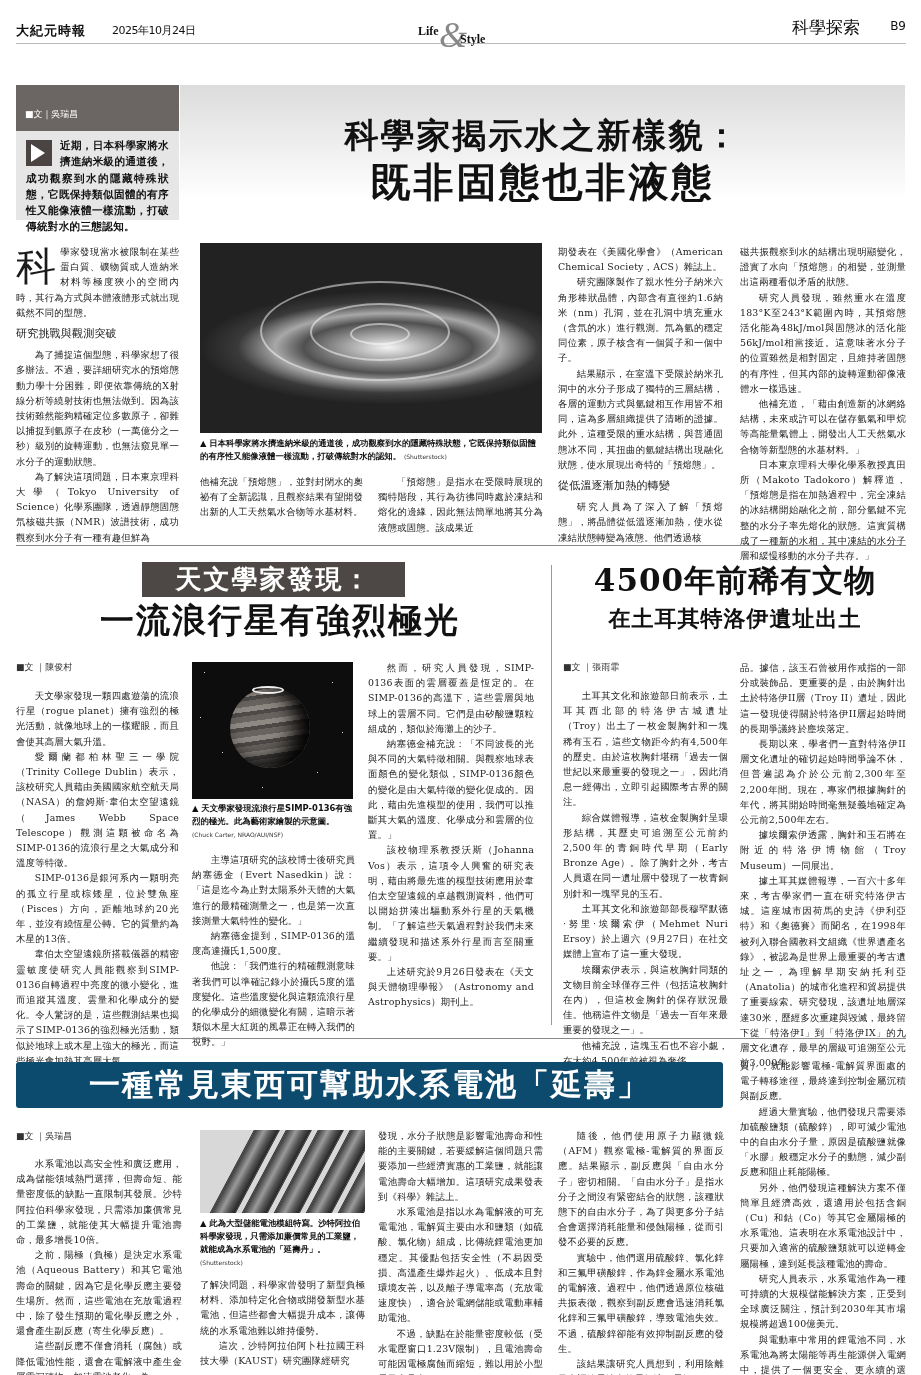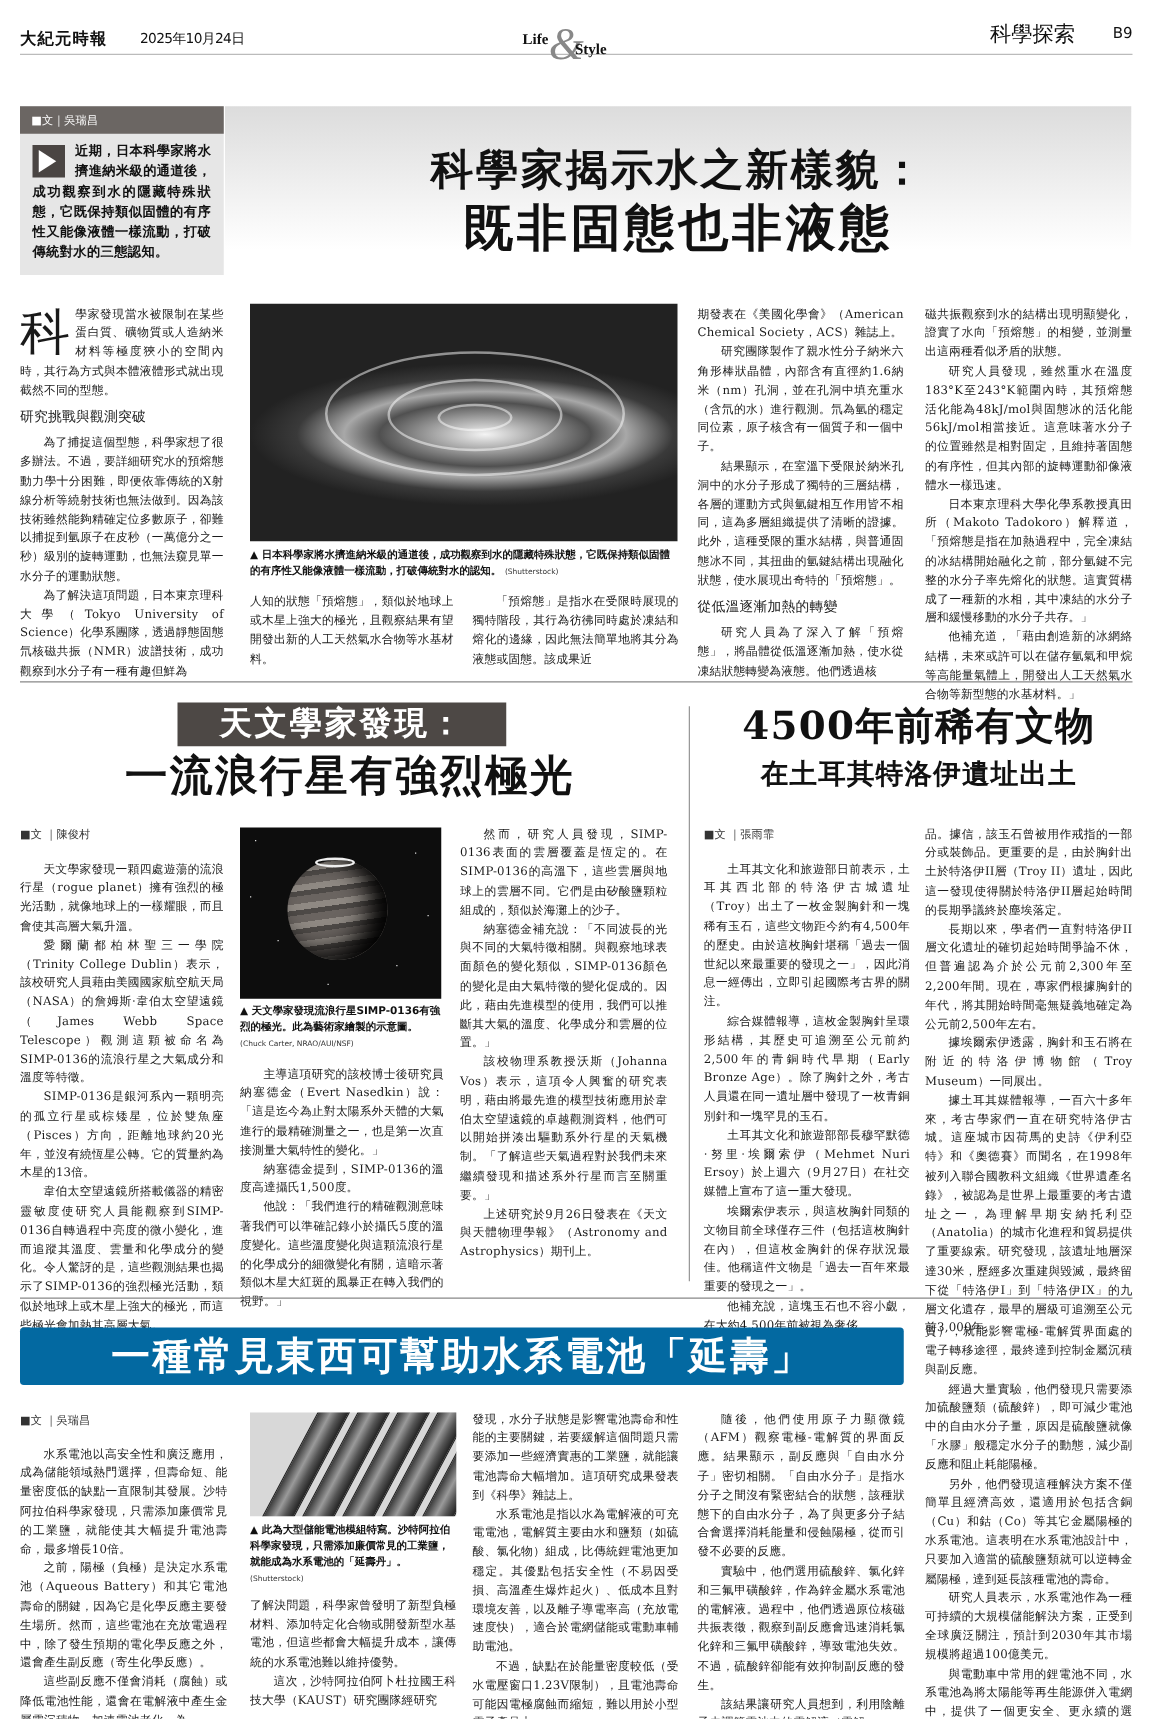--- a/index.html
+++ b/index.html
@@ -18,21 +18,21 @@
 .logo{left:0;top:8px;font-family:"DejaVu Serif",serif;font-weight:bold;font-size:13px;letter-spacing:1px}
 .date{left:96px;top:9px;font-family:"DejaVu Sans",sans-serif;font-size:11px;letter-spacing:-0.5px}
 .ls{left:402px;top:6px;width:80px;height:40px}
 .ls .life{position:absolute;left:0;top:4px;font-weight:bold;font-size:12px;font-family:"Liberation Serif",serif}
 .ls .amp{position:absolute;left:21px;top:-6px;font-size:36px;color:#888;font-family:"Liberation Serif",serif;font-style:italic}
 .ls .style{position:absolute;left:42px;top:12px;font-weight:bold;font-size:12px;font-family:"Liberation Serif",serif}
 .sect{right:46px;top:2px;font-family:"DejaVu Sans",sans-serif;font-size:17px}
 .pg{right:0;top:5px;font-family:"DejaVu Sans",sans-serif;font-size:12px}
 
 .lead{left:16px;top:85px;width:163px;height:135px;background:#e6e6e6}
-.lead-by{height:22px;background:#6b6663;color:#fff;font-family:"DejaVu Sans",sans-serif;font-size:9px;padding:5px 9px}
+.lead-by{height:22px;background:#6b6663;color:#fff;font-family:"DejaVu Sans",sans-serif;font-size:9px;padding:23px 9px}
 .lead-txt{padding:6px 10px 0 10px;font-weight:bold;font-size:10.6px;line-height:16.3px;text-align:justify;letter-spacing:0.3px}
 .chev{float:left;width:26px;height:26px;background:#4a4543;margin:3px 8px 2px 0;position:relative}
 .chev:after{content:"";position:absolute;left:5px;top:4px;border-left:14px solid #fff;border-top:9px solid transparent;border-bottom:9px solid transparent}
 .banner1{left:180px;top:85px;width:725px;height:135px;background:linear-gradient(#dcdcdc,#fff 85%)}
 .h1a{position:absolute;left:0;width:100%;top:28px;text-align:center;font-family:"DejaVu Sans",sans-serif;font-weight:bold;font-size:34px;letter-spacing:2px}
 .h1b{position:absolute;left:0;width:100%;top:70px;text-align:center;font-family:"DejaVu Serif",serif;font-weight:bold;font-size:40px;letter-spacing:3px}
 .photo1{left:200px;top:243px;width:342px;height:190px;background:radial-gradient(ellipse 55% 30% at 55% 55%,#f4f4f4 0%,#9a9a9a 25%,#505050 45%,#a8a8a8 60%,#3a3a3a 80%,#222 100%)}
 .rip{position:absolute;border:2px solid rgba(255,255,255,.5);border-radius:50%}
 .divider{left:16px;width:890px;height:1px;background:#888}
 .vline{width:1px;background:#999}
@@ -40,21 +40,21 @@
 .ban2a{left:142px;top:562px;width:263px;height:35px;background:#4d4845;color:#fff;text-align:center;font-family:"DejaVu Sans",sans-serif;font-weight:bold;font-size:26px;line-height:35px;letter-spacing:2px}
 .ban2b{left:100px;top:598px;width:360px;text-align:center;font-family:"DejaVu Serif",serif;font-weight:bold;font-size:34px;letter-spacing:2px}
 .planet{left:192px;top:662px;width:161px;height:137px;background:#0d0d0d;overflow:hidden}
 .planet .orb{position:absolute;left:38px;top:26px;width:80px;height:80px;border-radius:50%;background:repeating-linear-gradient(172deg,#6a6460 0 6px,#8f8983 6px 11px,#4e4a47 11px 15px);box-shadow:inset -14px -6px 20px #000}
 .planet .aur{position:absolute;left:60px;top:24px;width:32px;height:8px;border:2px solid #eee;border-radius:50%}
 .star{position:absolute;width:1px;height:1px;background:#ddd}
 
 .h3a{left:560px;top:560px;width:350px;text-align:center;font-family:"DejaVu Serif",serif;font-weight:bold;font-size:31px;letter-spacing:1px}
 .h3b{left:560px;top:604px;width:350px;text-align:center;font-family:"DejaVu Serif",serif;font-weight:bold;font-size:22px;letter-spacing:1px}
 
-.ban4{left:16px;top:1062px;width:707px;height:46px;background:#0369a1;border-radius:3px;color:#fff;text-align:center;font-family:Liberation Sans, sans-serif;font-weight:bold;font-size:31px;line-height:46px;letter-spacing:2px}
+.ban4{left:16px;top:1062px;width:707px;height:46px;background:#0c4a6e;border-radius:3px;color:#fff;text-align:center;font-family:Liberation Sans, sans-serif;font-weight:bold;font-size:31px;line-height:46px;letter-spacing:2px}
 .bat{left:200px;top:1130px;width:165px;height:83px;background:#d8d8d8;overflow:hidden}
 .cell{position:absolute;top:-10px;width:26px;height:110px;background:linear-gradient(90deg,#3a3a3a,#9a9a9a 40%,#555 70%,#222);transform:skewX(-28deg);border:1px solid #222}
 </style>
 </head>
 <body>
 
 <div class="abs hdr">
   <div class="abs logo">大紀元時報</div>
   <div class="abs date">2025年10月24日</div>
   <div class="abs ls">
@@ -84,38 +84,38 @@
 </div>
 
 <div class="abs photo1">
   <div class="rip" style="left:150px;top:80px;width:60px;height:22px"></div>
   <div class="rip" style="left:110px;top:60px;width:140px;height:58px"></div>
   <div class="rip" style="left:60px;top:38px;width:240px;height:100px"></div>
 </div>
 <div class="abs cap" style="left:200px;top:437px;width:342px"><span>▲ 日本科學家將水擠進納米級的通道後，成功觀察到水的隱藏特殊狀態，它既保持類似固體的有序性又能像液體一樣流動，打破傳統對水的認知。</span> <small>(Shutterstock)</small></div>
 
 <div class="abs p" style="left:200px;top:474px;width:163px">
-    <span class="noind">人知的狀態「預熔態」，類似於地球上或木星上強大的極光，且觀察結果有望開發出新的人工天然氣水合物等水基材料。</span>
+    <span class="noind">他補充說「預熔態」，並對封閉水的奧祕有了全新認識，且觀察結果有望開發出新的人工天然氣水合物等水基材料。</span>
   </div>
 <div class="abs p" style="left:378px;top:474px;width:165px">
     <span class="ind">「預熔態」是指水在受限時展現的獨特階段，其行為彷彿同時處於凍結和熔化的邊緣，因此無法簡單地將其分為液態或固態。該成果近</span>
   </div>
 
 <div class="abs p" style="left:558px;top:244px;width:165px">
   <span class="noind">期發表在《美國化學會》（American Chemical Society，ACS）雜誌上。</span>
   <span class="ind">研究團隊製作了親水性分子納米六角形棒狀晶體，內部含有直徑約1.6納米（nm）孔洞，並在孔洞中填充重水（含氘的水）進行觀測。氘為氫的穩定同位素，原子核含有一個質子和一個中子。</span>
   <span class="ind">結果顯示，在室溫下受限於納米孔洞中的水分子形成了獨特的三層結構，各層的運動方式與氫鍵相互作用皆不相同，這為多層組織提供了清晰的證據。此外，這種受限的重水結構，與普通固態冰不同，其扭曲的氫鍵結構出現融化狀態，使水展現出奇特的「預熔態」。</span>
   <div class="sub">從低溫逐漸加熱的轉變</div>
   <span class="ind">研究人員為了深入了解「預熔態」，將晶體從低溫逐漸加熱，使水從凍結狀態轉變為液態。他們透過核</span>
 </div>
 <div class="abs p" style="left:740px;top:244px;width:166px">
   <span class="noind">磁共振觀察到水的結構出現明顯變化，證實了水向「預熔態」的相變，並測量出這兩種看似矛盾的狀態。</span>
   <span class="ind">研究人員發現，雖然重水在溫度183°K至243°K範圍內時，其預熔態活化能為48kJ/mol與固態冰的活化能56kJ/mol相當接近。這意味著水分子的位置雖然是相對固定，且維持著固態的有序性，但其內部的旋轉運動卻像液體水一樣迅速。</span>
+  <span class="ind">他補充道，「藉由創造新的冰網絡結構，未來或許可以在儲存氫氣和甲烷等高能量氣體上，開發出人工天然氣水合物等新型態的水基材料。」</span>
   <span class="ind">日本東京理科大學化學系教授真田所（Makoto Tadokoro）解釋道，「預熔態是指在加熱過程中，完全凍結的冰結構開始融化之前，部分氫鍵不完整的水分子率先熔化的狀態。這實質構成了一種新的水相，其中凍結的水分子層和緩慢移動的水分子共存。」</span>
-  <span class="ind">他補充道，「藉由創造新的冰網絡結構，未來或許可以在儲存氫氣和甲烷等高能量氣體上，開發出人工天然氣水合物等新型態的水基材料。」</span>
 </div>
 
 <div class="abs divider" style="top:545px"></div>
 
 <div class="abs ban2a">天文學家發現：</div>
 <div class="abs ban2b">一流浪行星有強烈極光</div>
 <div class="abs byline" style="left:16px;top:661px">■文 ｜陳俊村</div>
 
 <div class="abs p" style="left:16px;top:688px;width:163px">
   <span class="ind">天文學家發現一顆四處遊蕩的流浪行星（rogue planet）擁有強烈的極光活動，就像地球上的一樣耀眼，而且會使其高層大氣升溫。</span>

